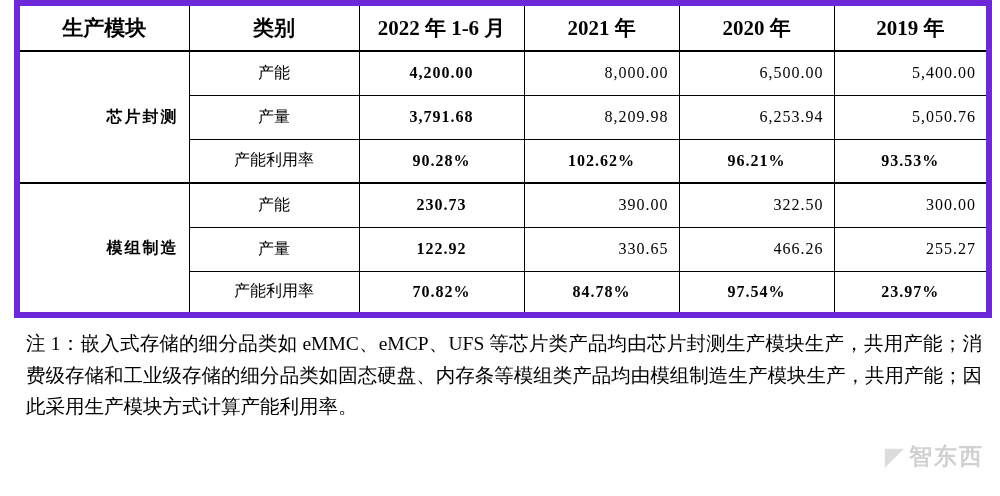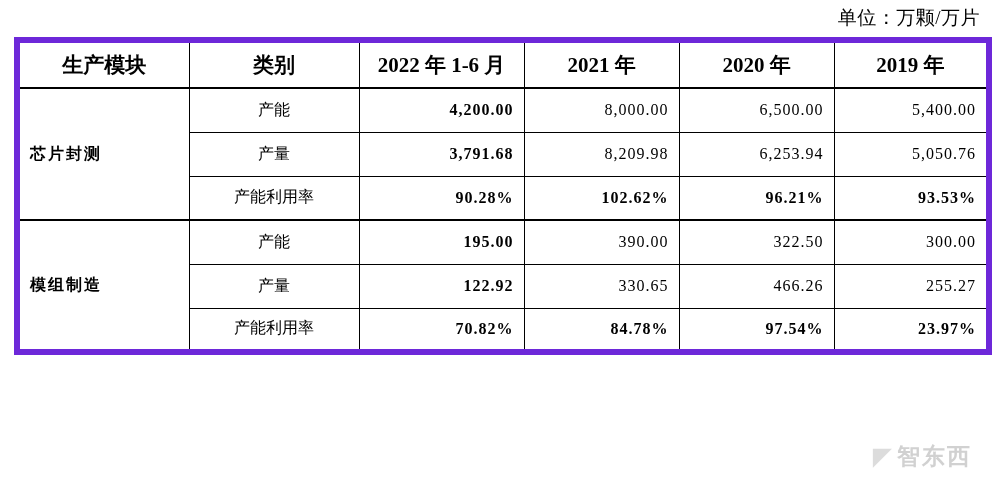--- a/index.html
+++ b/index.html
@@ -41,76 +41,76 @@
     padding: 0 10px;
     box-sizing: border-box;
   }
   table.prod tr.header td {
     text-align: center;
     font-weight: bold;
     height: 48px;
     font-size: 21px;
   }
   td.module {
-    text-align: left;
+    text-align: right;
     font-weight: bold;
     font-size: 21px;
     letter-spacing: 2px;
   }
   td.cat {
     text-align: center;
     font-size: 20px;
   }
   td.num {
     text-align: right;
     font-size: 20px;
     font-family: "Liberation Serif", "DejaVu Serif", serif;
     letter-spacing: 1px;
   }
   td.num.bold {
     font-weight: bold;
+    text-align: center;
   }
   tr.thick-top td {
     border-top: 2px solid #000;
   }
   .notes {
     margin-top: 10px;
     font-size: 19.5px;
     line-height: 1.62;
     text-align: justify;
     padding-left: 12px;
     padding-right: 4px;
   }
   .notes p {
     margin: 0 0 2px 0;
     text-indent: 0;
   }
   .watermark {
     position: absolute;
-    right: 28px;
+    right: 16px;
     bottom: 24px;
     font-size: 23px;
     font-weight: bold;
     color: #c9c9c9;
     letter-spacing: 2px;
     font-family: "Liberation Sans", sans-serif;
     opacity: 0.85;
   }
   .wm-mark {
     display: inline-block;
     color: #d7d7d7;
     margin-right: 4px;
   }
 </style>
 </head>
 <body>
 
 <div class="page">
 
-  <div class="unit-line">单位：万颗/万片</div>
 
   <table class="prod">
     <colgroup>
       <col style="width:172px">
       <col style="width:170px">
       <col style="width:165px">
       <col style="width:155px">
       <col style="width:155px">
       <col style="width:155px">
     </colgroup>
@@ -143,21 +143,21 @@
         <td class="cat">产能利用率</td>
         <td class="num bold">90.28%</td>
         <td class="num bold">102.62%</td>
         <td class="num bold">96.21%</td>
         <td class="num bold">93.53%</td>
       </tr>
 
       <tr class="thick-top">
         <td class="module" rowspan="3">模组制造</td>
         <td class="cat">产能</td>
-        <td class="num bold">195.00</td>
+        <td class="num bold">230.73</td>
         <td class="num">390.00</td>
         <td class="num">322.50</td>
         <td class="num">300.00</td>
       </tr>
       <tr>
         <td class="cat">产量</td>
         <td class="num bold">122.92</td>
         <td class="num">330.65</td>
         <td class="num">466.26</td>
         <td class="num">255.27</td>
@@ -166,19 +166,20 @@
         <td class="cat">产能利用率</td>
         <td class="num bold">70.82%</td>
         <td class="num bold">84.78%</td>
         <td class="num bold">97.54%</td>
         <td class="num bold">23.97%</td>
       </tr>
     </tbody>
   </table>
 
   <div class="notes">
+    <p>注 1：嵌入式存储的细分品类如 eMMC、eMCP、UFS 等芯片类产品均由芯片封测生产模块生产，共用产能；消费级存储和工业级存储的细分品类如固态硬盘、内存条等模组类产品均由模组制造生产模块生产，共用产能；因此采用生产模块方式计算产能利用率。</p>
   </div>
 
   <div class="watermark">
     <span class="wm-mark">◤</span><span>智东西</span>
   </div>
 
 </div>
 
 </body></html>

